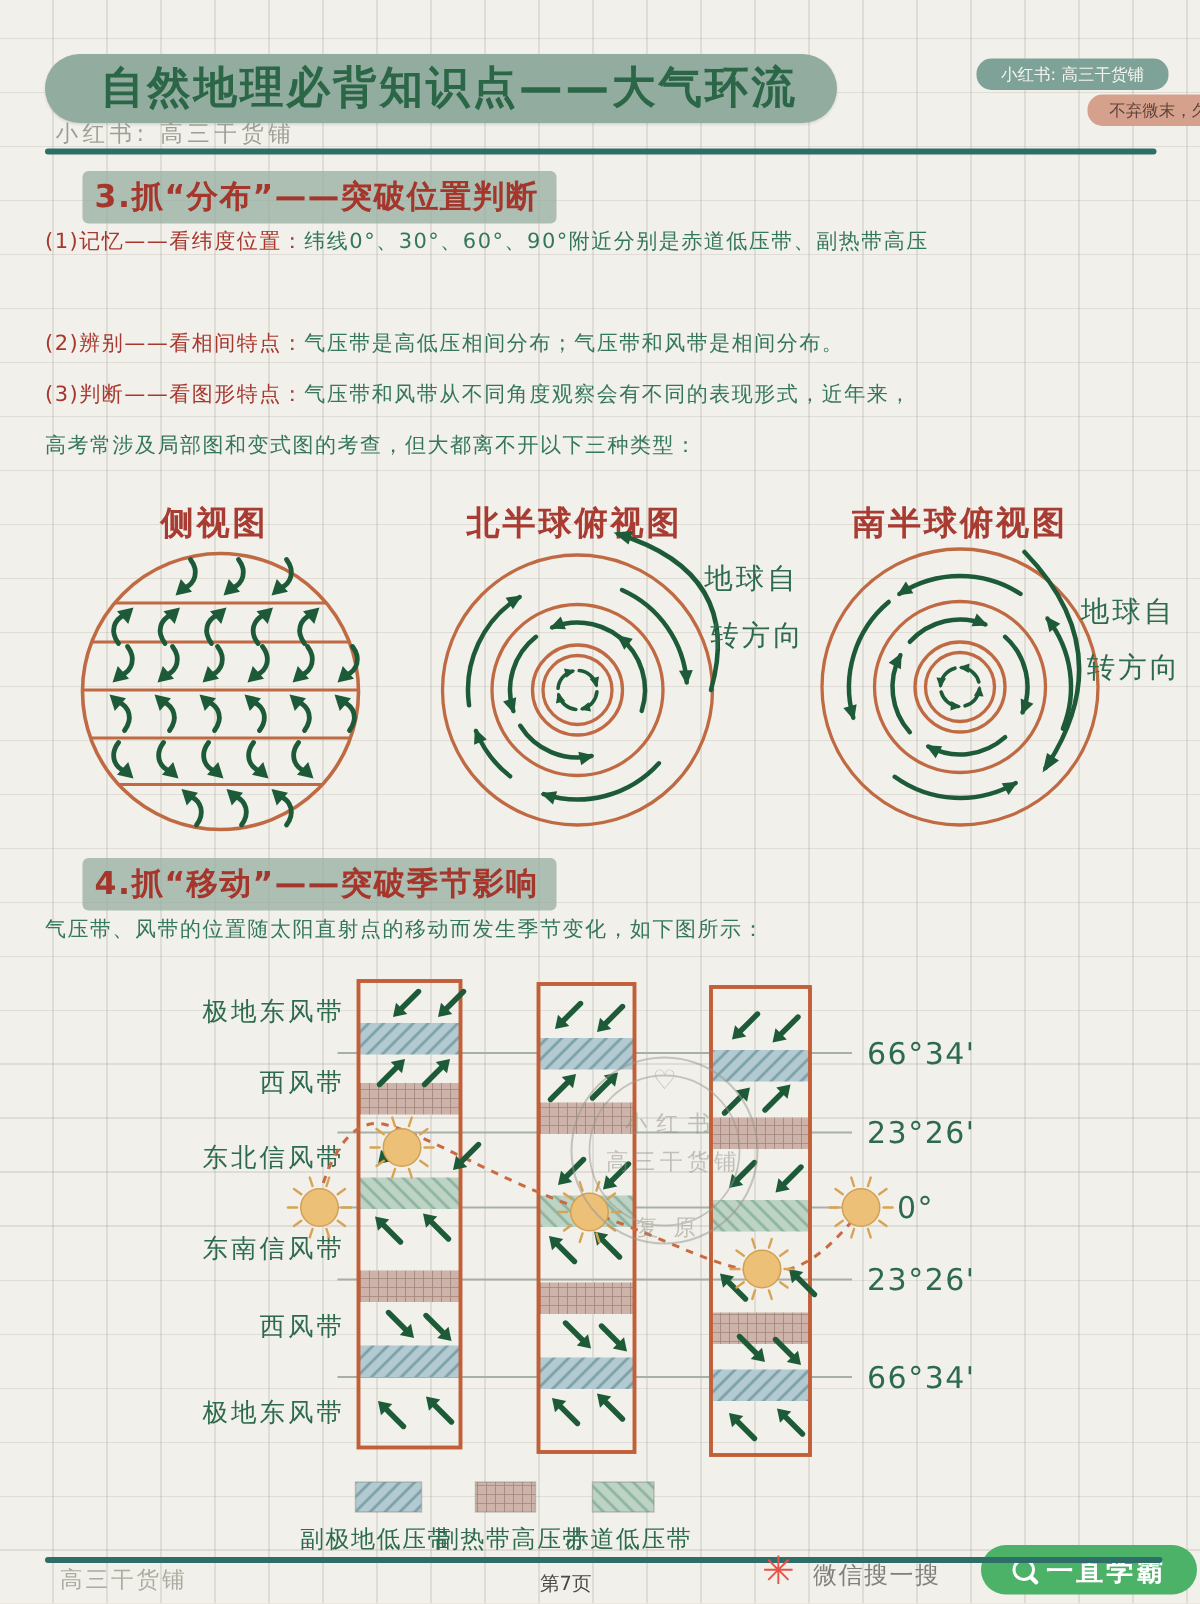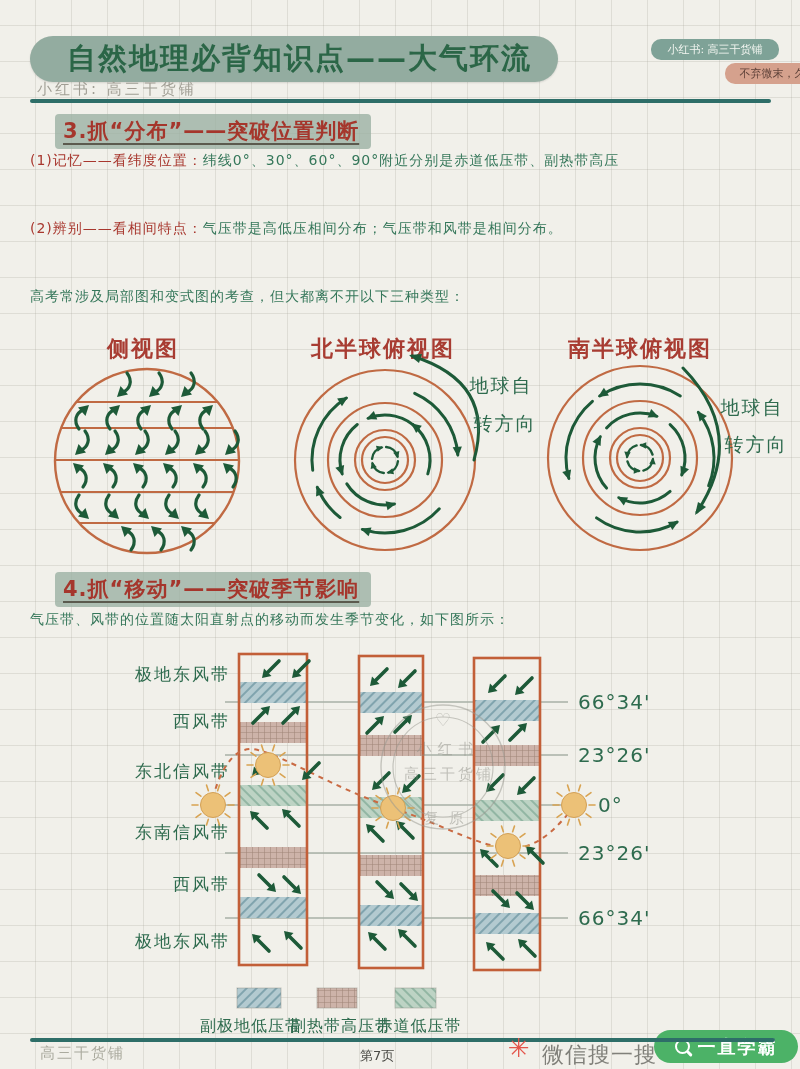--- a/index.html
+++ b/index.html
@@ -15,34 +15,34 @@
   .title-pill span{font-size:29px;font-weight:bold;color:#2b6647;letter-spacing:2px;white-space:nowrap;margin-left:11px;}
   .badge{width:128px;height:21px;border-radius:10px;font-size:11px;line-height:21px;text-align:center;white-space:nowrap;}
   .badge-green{left:651px;top:39px;background:#7ea297;color:#f3f6f1;}
   .badge-pink{left:689px;top:63px;background:#d5a18d;color:#60433a;margin-left:36px;}
   .subtitle{left:37px;top:80px;font-size:15px;color:#a09e94;letter-spacing:3px;white-space:nowrap;}
   .rule{height:4px;background:#2e6e68;border-radius:2px;}
   .rule-top{left:30px;top:99px;width:741px;}
   .rule-bottom{left:30px;top:1038px;width:745px;z-index:6;}
   .hl{display:inline-block;background:rgba(154,176,162,.78);border-radius:4px;padding:3px 12px 4px 8px;
     font-size:21px;font-weight:bold;color:#a5362c;letter-spacing:1px;white-space:nowrap;
-    text-decoration:underline;text-decoration-color:#5b5a4e;text-decoration-thickness:2px;text-underline-offset:5px;}
+    text-decoration-color:#5b5a4e;text-decoration-thickness:2px;text-underline-offset:5px;}
   .note-line{left:30px;width:760px;font-size:14px;letter-spacing:1px;color:#35775a;white-space:nowrap;}
   .lead{color:#a8372e;}
   svg text{font-family:"DejaVu Sans","Liberation Sans",sans-serif;}
   .vlabel{font-size:22px;font-weight:bold;fill:#a83c32;letter-spacing:2px;}
   .rotlabel{font-size:19px;fill:#2e6b4e;letter-spacing:2px;}
   .beltlabel{font-size:17px;fill:#2e6b4e;letter-spacing:2px;}
   .latlabel{font-size:20px;fill:#2e6b4e;letter-spacing:1px;}
   .leglabel{font-size:16px;fill:#2e6b4e;letter-spacing:1px;}
   .stamp{fill:#8f8f87;}
   .footer-mark{left:40px;top:1044px;font-size:15px;color:#abab9f;letter-spacing:2px;z-index:7;}
   .page-num{left:360px;top:1047px;font-size:13px;color:#4a4a45;z-index:7;text-align:right;}
   .spark{left:508px;top:1033px;font-size:26px;color:#e4544a;font-weight:bold;z-index:7;}
-  .wechat-text{left:542px;top:1040px;font-size:22px;color:#80807a;letter-spacing:1px;z-index:5;}
+  .wechat-text{left:542px;top:1040px;font-size:16px;color:#80807a;letter-spacing:1px;z-index:5;}
   .search-pill{left:654px;top:1030px;width:144px;height:33px;background:#4cb267;border-radius:17px;z-index:5;
     display:flex;align-items:center;justify-content:center;gap:8px;}
   .search-pill .lbl{color:#fff;font-size:18px;font-weight:bold;letter-spacing:2px;}
   .lens{width:11px;height:11px;border:2.5px solid #fff;border-radius:50%;position:relative;display:inline-block;}
   .lens::after{content:'';position:absolute;width:7px;height:2.5px;background:#fff;border-radius:2px;
     transform:rotate(45deg);right:-5px;bottom:-2px;}
 </style>
 </head>
 <body>
 
@@ -58,20 +58,23 @@
 
   <div class="abs" style="left:55px;top:114px;">
     <span class="hl">3.抓“分布”——突破位置判断</span>
   </div>
 
   <div class="abs note-line" style="top:152px;">
     <span class="lead">(1)记忆——看纬度位置：</span><span>纬线0°、30°、60°、90°附近分别是赤道低压带、副热带高压</span>
   </div>
   <div class="abs note-line" style="top:220px;">
     <span class="lead">(2)辨别——看相间特点：</span><span>气压带是高低压相间分布；气压带和风带是相间分布。</span>
+  </div>
+  <div class="abs note-line" style="top:254px;">
+    <span class="lead">(3)判断——看图形特点：</span><span>气压带和风带从不同角度观察会有不同的表现形式，近年来，</span>
   </div>
   <div class="abs note-line" style="top:288px;font-family:Liberation Serif, serif;">
     <span>高考常涉及局部图和变式图的考查，但大都离不开以下三种类型：</span>
   </div>
 
   <svg class="abs" style="left:0;top:330px;" width="800" height="240" viewBox="0 0 800 240">
     <defs>
       <g id="ca">
         <path d="M5,-4 C12,-7 15,-15 9,-23" fill="none" stroke="#1d5a38" stroke-width="3.2" stroke-linecap="round"></path>
         <polygon points="-1,1 10,-1.5 2.5,-10" fill="#1d5a38"></polygon>

